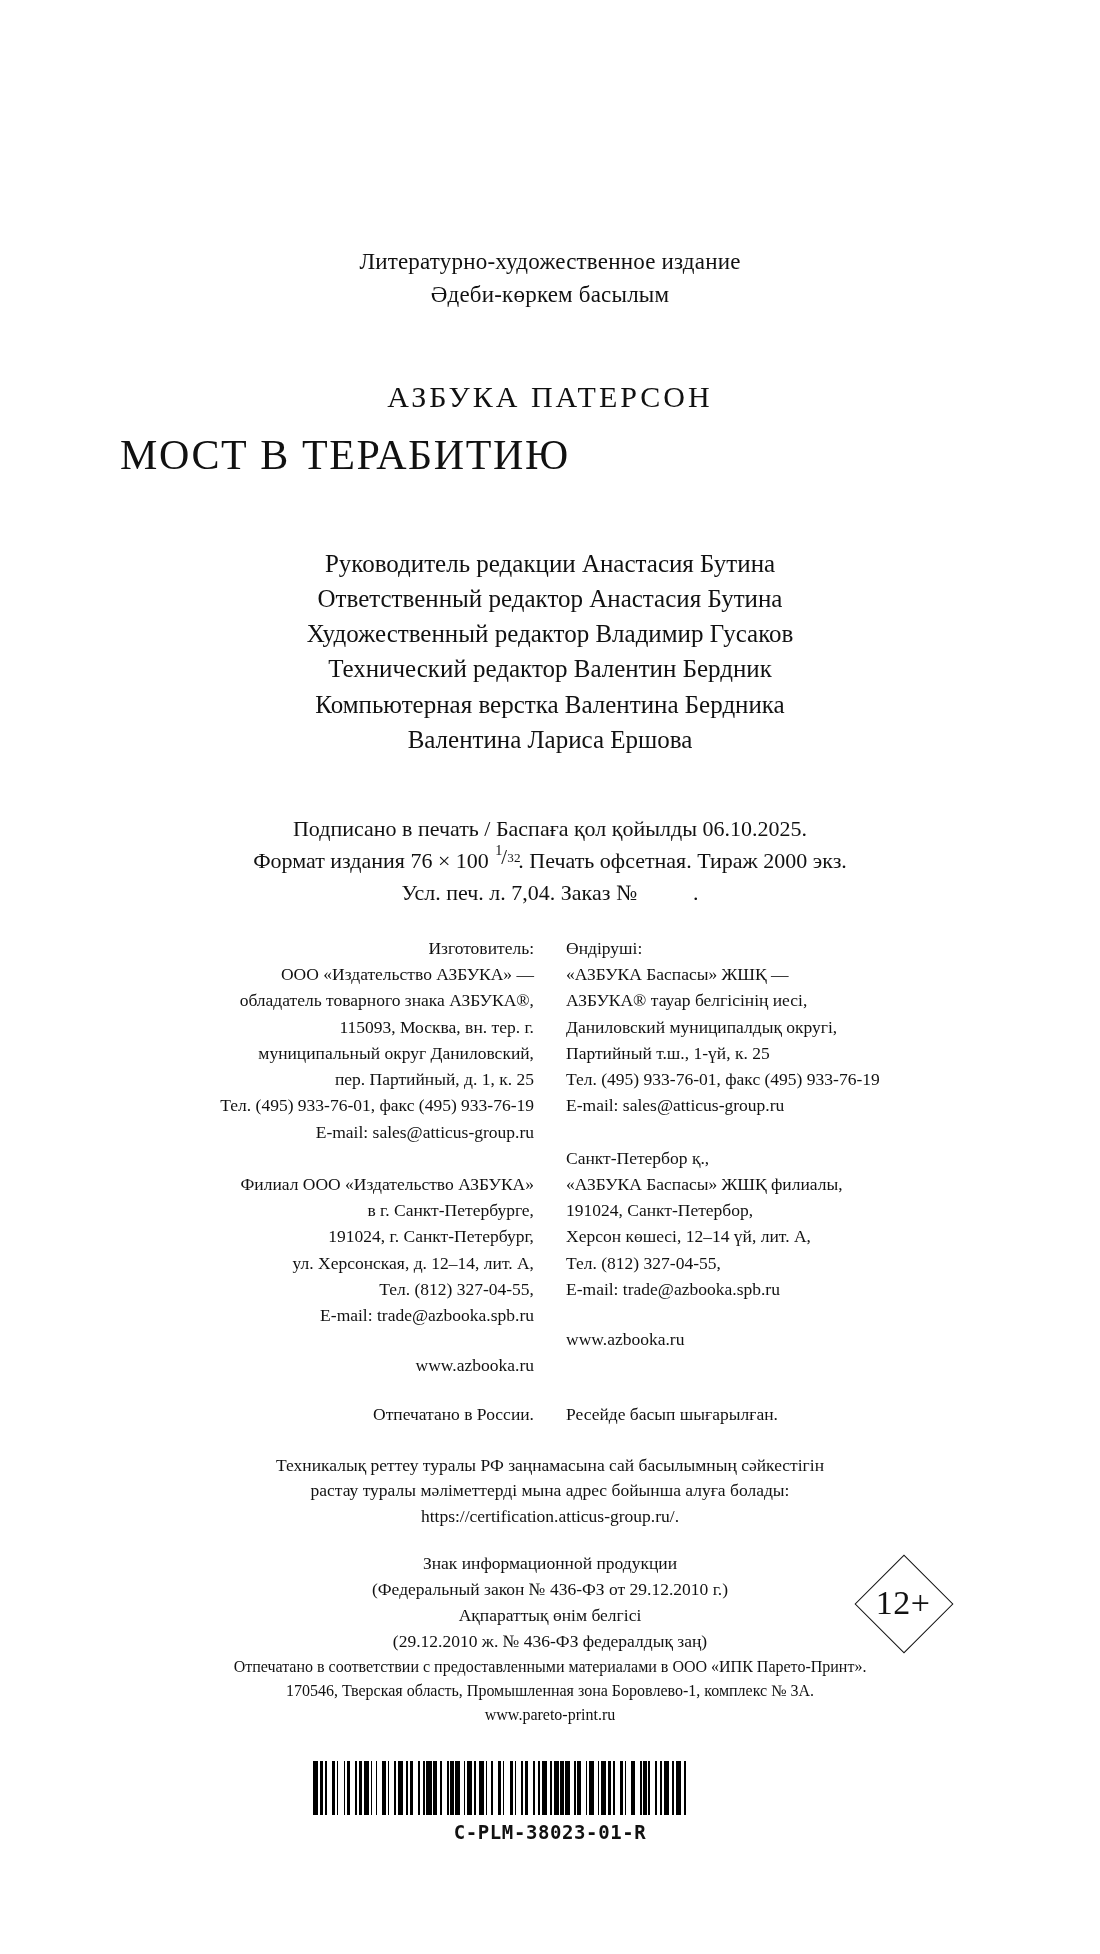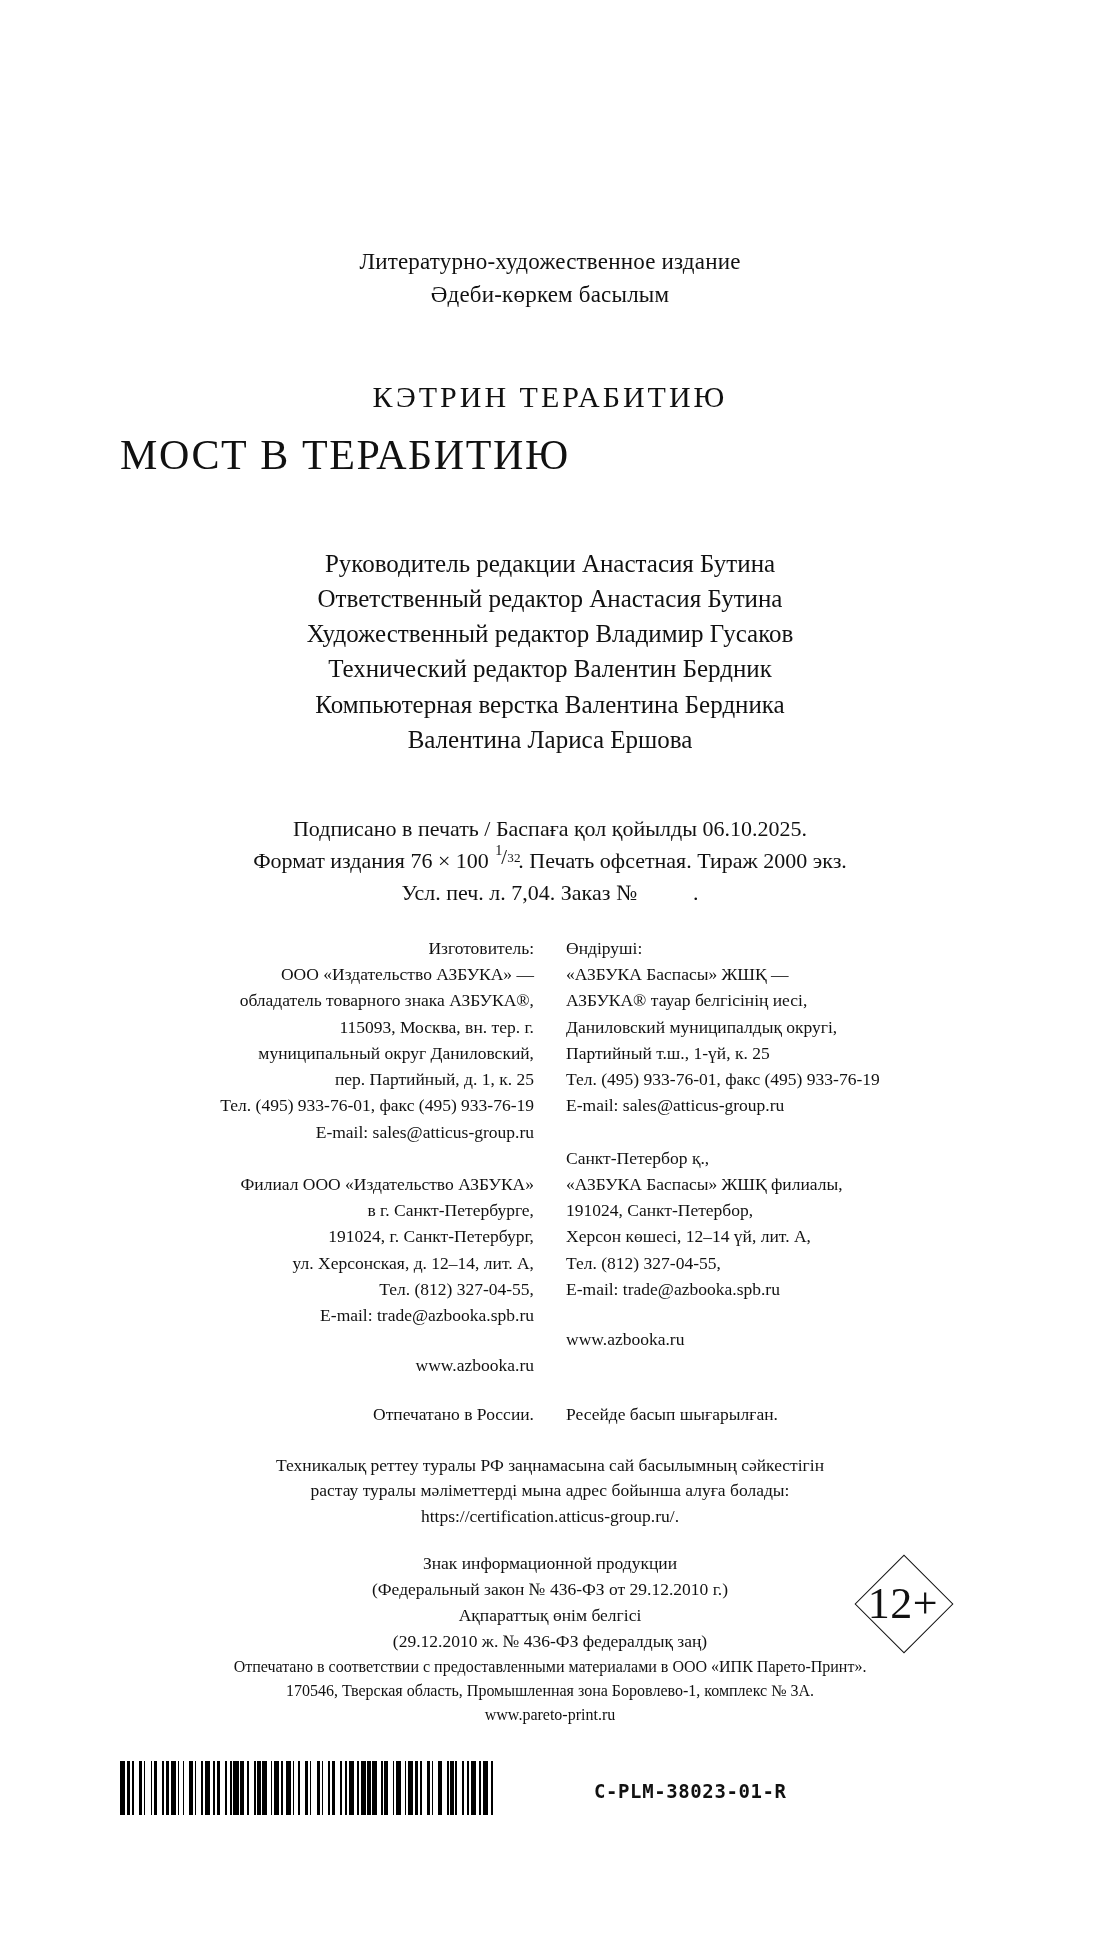--- a/index.html
+++ b/index.html
@@ -161,36 +161,37 @@
   }
   .agemark .age-text {
     position: absolute;
     left: 0;
     top: 0;
     width: 96px;
     height: 96px;
     display: flex;
     align-items: center;
     justify-content: center;
-    font-size: 44px;
+    font-size: 34px;
     letter-spacing: 0.5px;
     text-align: right;
   }
 
   
   .printer {
     text-align: center;
     font-size: 16px;
     line-height: 1.5;
   }
 
   
   .barcode-block {
     margin-top: 34px;
     display: flex;
+    flex-direction: column;
     align-items: center;
   }
   .barcode {
     width: 474px;
     height: 54px;
     display: flex;
     align-items: stretch;
   }
   .barcode .bar { background: #000000; }
   .barcode .gap { background: transparent; }
@@ -205,21 +206,21 @@
 </head>
 <body>
 
 <div class="page">
 
   <div class="imprint-heading">
     <div>Литературно-художественное издание</div>
     <div>Әдеби-көркем басылым</div>
   </div>
 
-  <div class="author-line">КЭТРИН  ТЕРАБИТИЮ</div>
+  <div class="author-line">АЗБУКА  ПАТЕРСОН</div>
   <div class="book-title">МОСТ В ТЕРАБИТИЮ</div>
 
   <div class="credits">
     <div>Руководитель редакции Анастасия Бутина</div>
     <div>Ответственный редактор Анастасия Бутина</div>
     <div>Художественный редактор Владимир Гусаков</div>
     <div>Технический редактор Валентин Бердник</div>
     <div>Компьютерная верстка Валентина Бердника</div>
     <div>Валентина Лариса Ершова</div>
   </div>

